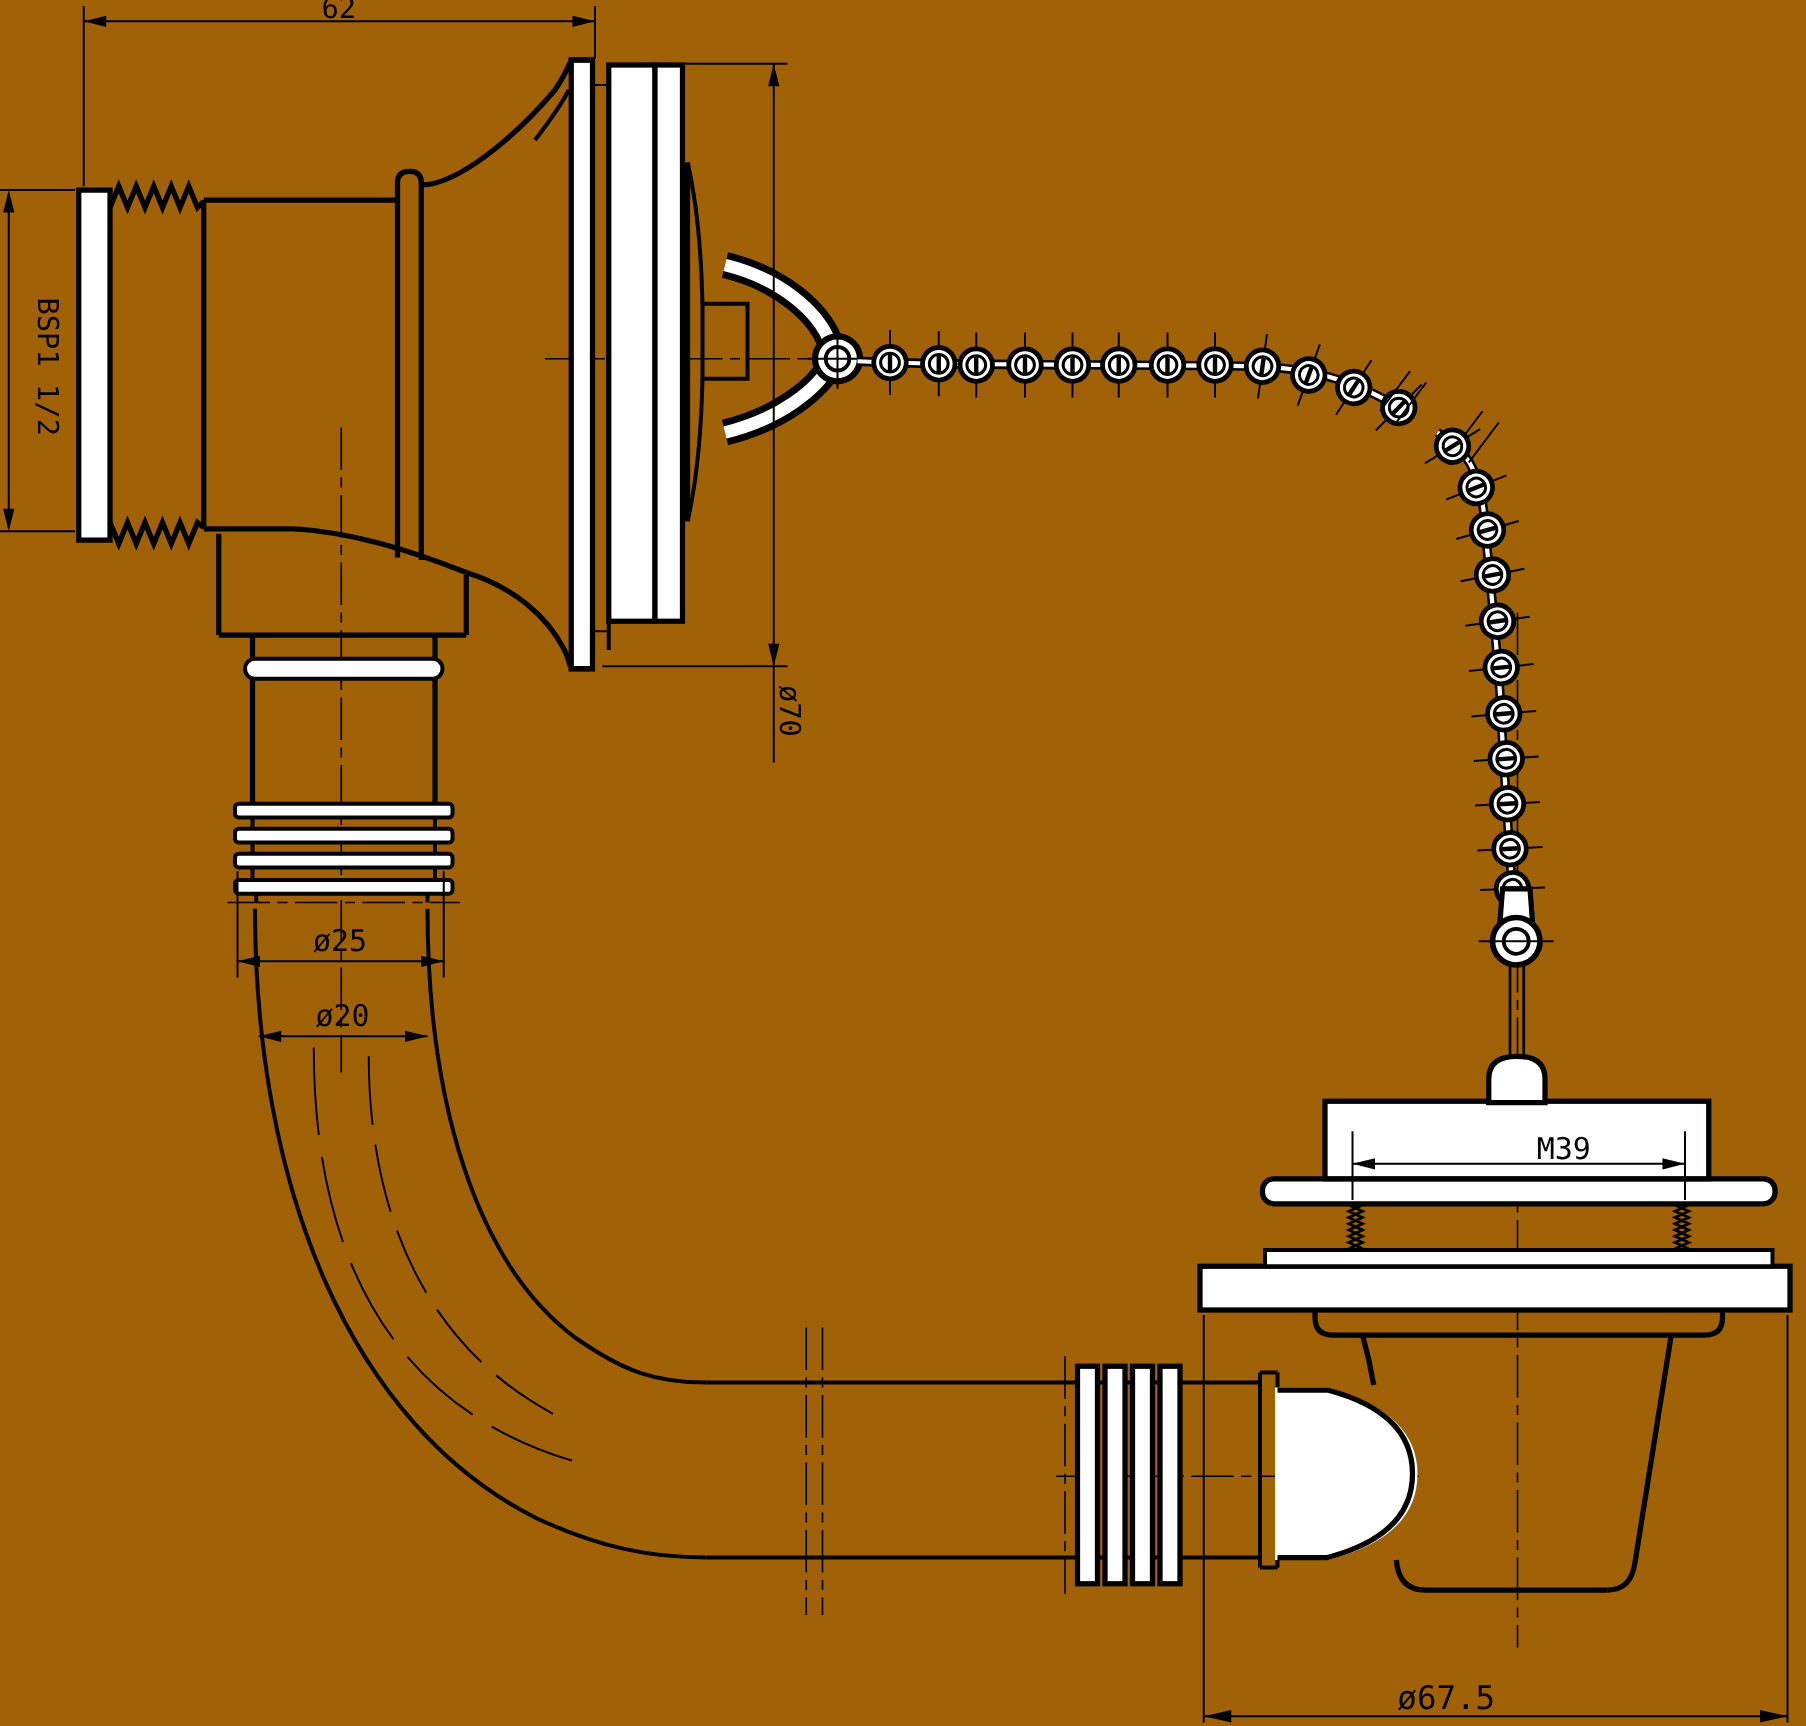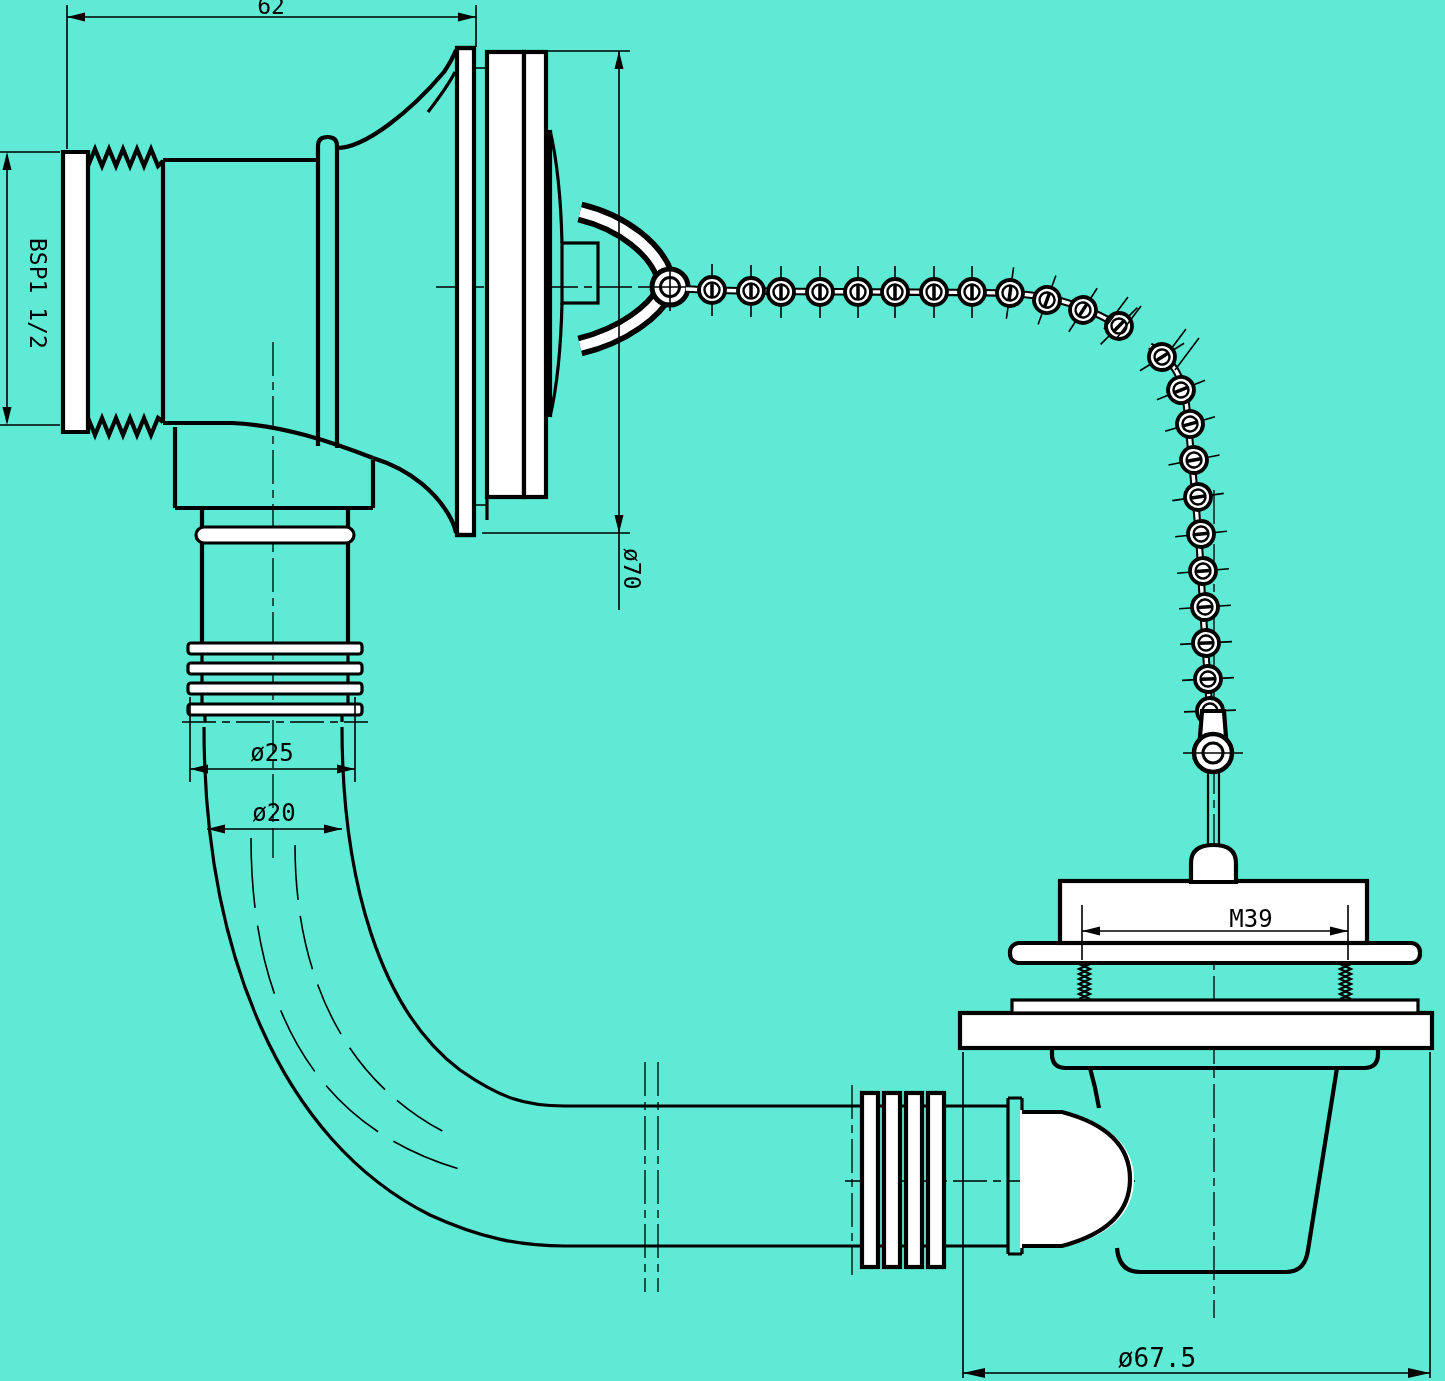--- a/index.html
+++ b/index.html
@@ -1,16 +1,16 @@
 <!DOCTYPE html>
 <html><head>
 <meta charset="utf-8">
 <style>
   html,body{margin:0;padding:0;background:#fff;}
-  .stage{width:1445px;height:1381px;background:#5eead4;position:relative;overflow:hidden;}
+  .stage{width:1445px;height:1381px;background:#a16207;position:relative;overflow:hidden;}
   svg{display:block;}
   text{font-family:"DejaVu Sans Mono","Liberation Mono",monospace;fill:#000;}
   .s4{stroke:#000;stroke-width:4.2;fill:none;}
   .s3{stroke:#000;stroke-width:3.2;fill:none;}
   .s2{stroke:#000;stroke-width:2.2;fill:none;}
   .thin{stroke:#000;stroke-width:1.6;fill:none;}
   .cl{stroke:#000;stroke-width:1.3;fill:none;stroke-dasharray:34 6 8 6;}
   .fw{fill:#fff;}
   .ar{fill:#000;stroke:none;}
   .rodb{stroke:#000;stroke-width:7.5;fill:none;}

